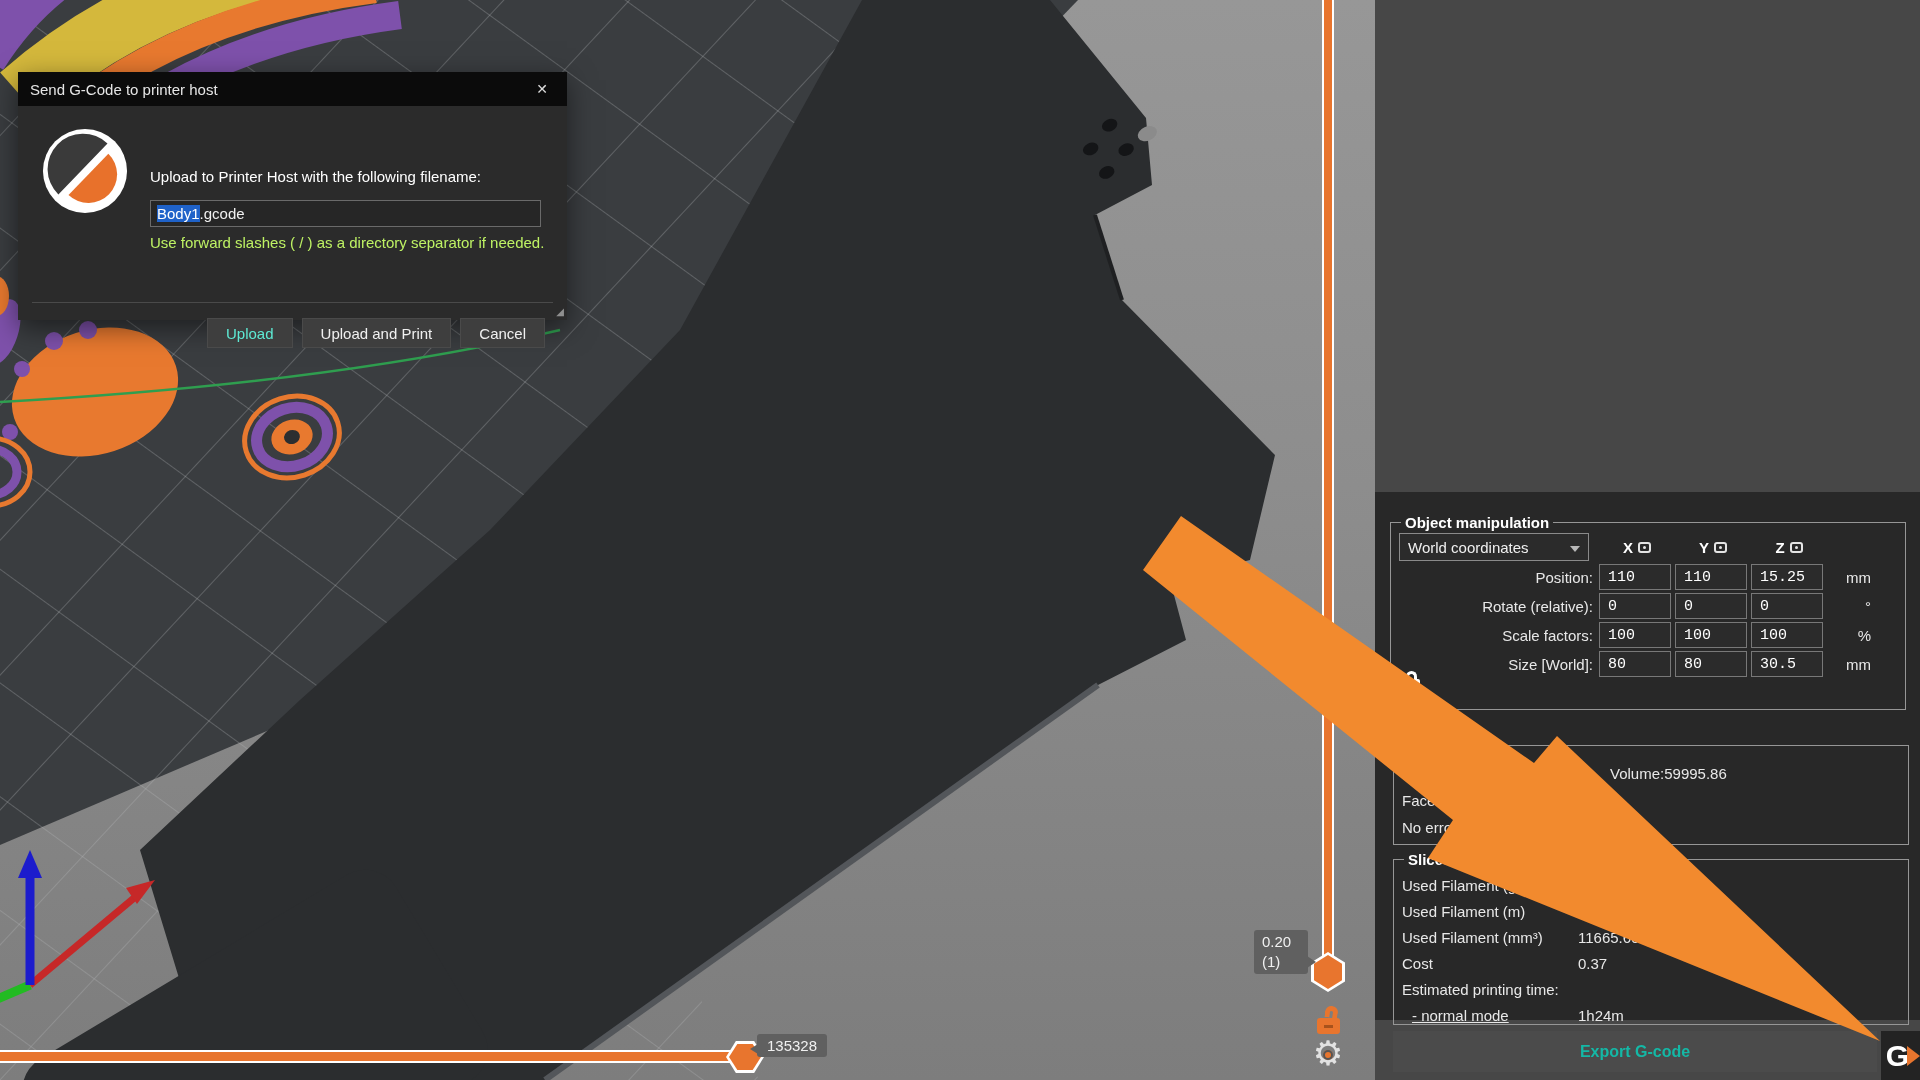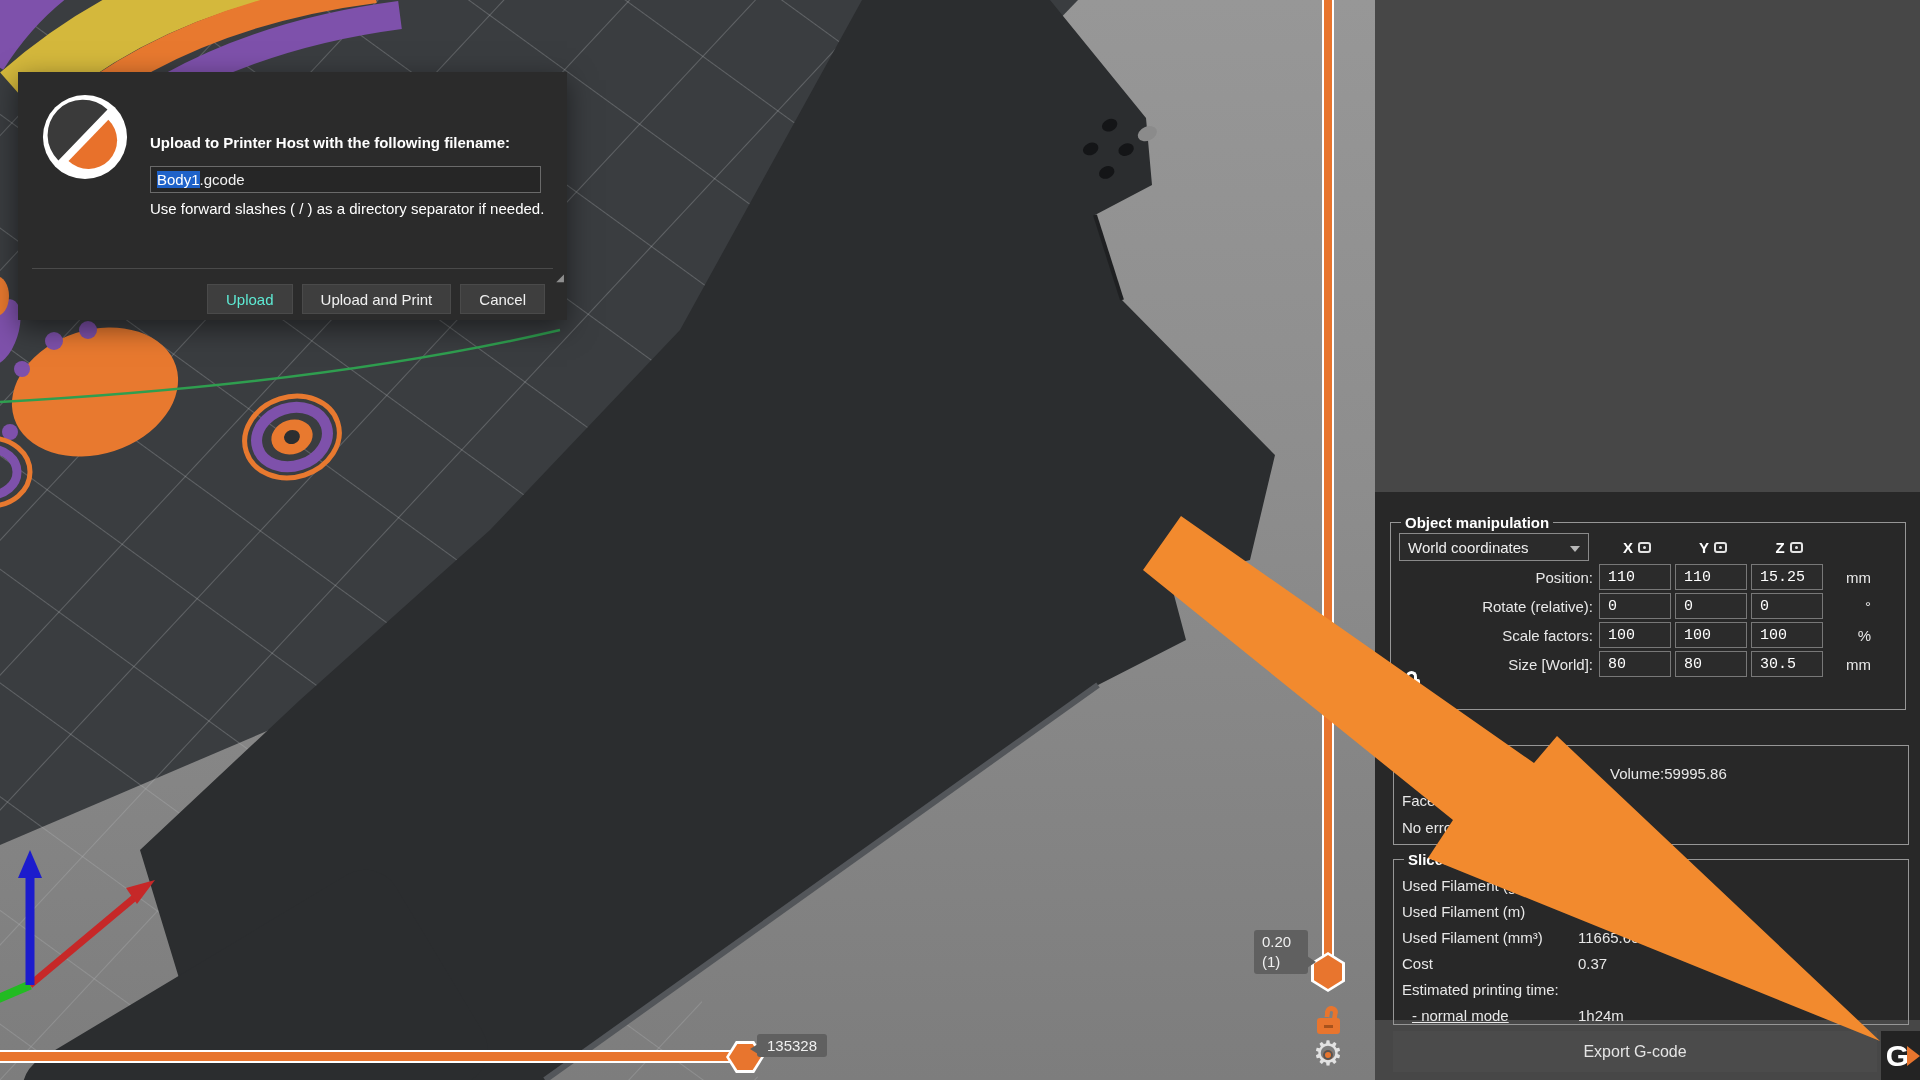--- a/index.html
+++ b/index.html
@@ -11,26 +11,26 @@
   
   .dialog{position:absolute;left:18px;top:72px;width:549px;height:248px;background:#2b2b2b;
           z-index:30;box-shadow:0 8px 26px rgba(0,0,0,.5);}
   .dialog-titlebar{height:34px;background:#0b0b0b;color:#e6e6e6;font-size:15px;
           display:flex;align-items:center;padding:0 12px;}
   .dialog-close{margin-left:auto;color:#dcdcdc;font-size:14px;width:26px;height:26px;
           display:flex;align-items:center;justify-content:center;}
   .dialog-body{position:relative;height:214px;}
   .logo{position:absolute;left:24px;top:22px;width:86px;height:86px;}
   .dlg-heading{position:absolute;left:132px;top:62px;width:400px;color:#fff;
-          font-weight:bold;font-size:15px;}
+          font-weight:normal;font-size:15px;}
   .dlg-input{position:absolute;left:132px;top:94px;width:391px;height:27px;background:#262626;
           border:1px solid #6a6a6a;color:#f0f0f0;font-size:15px;display:flex;align-items:center;
           padding:0 6px;}
   .sel{background:var(--selection,#1f62c9);color:#fff;}
-  .dlg-hint{position:absolute;left:132px;top:128px;color:#ffffff;font-size:15px;}
+  .dlg-hint{position:absolute;left:132px;top:128px;color:#bef264;font-size:15px;}
   .dlg-sep{position:absolute;left:14px;right:14px;top:196px;height:1px;background:#4a4a4a;}
   .dlg-buttons{position:absolute;right:22px;top:212px;display:flex;gap:9px;}
   .dlg-btn{height:30px;background:#3e3e3e;border:1px solid #4a4a4a;color:#f0f0f0;
           font-size:15px;display:flex;align-items:center;justify-content:center;padding:0 18px;}
   .dlg-btn.primary{color:#5eead4;}
   .grip{position:absolute;right:3px;bottom:3px;color:#8f8f8f;font-size:10px;}
   
   .sidebar{position:absolute;left:1375px;top:0;width:545px;height:1080px;background:#474747;z-index:10;}
   .sidebar-lower{position:absolute;left:0;top:492px;width:545px;height:528px;background:#282828;}
   fieldset.panel{position:absolute;border:1px solid #969696;padding:0 8px;margin:0;}
@@ -57,21 +57,21 @@
         border-bottom:none;border-radius:6px 6px 0 0;}
   .padlock .bdy{position:absolute;left:0;top:8px;width:17px;height:11px;background:#fff;border-radius:2px;}
   .inches-partial{position:absolute;left:22px;top:182px;color:#e8e8e8;font-size:15px;}
   .info-row{display:flex;color:#e8e8e8;font-size:15px;line-height:27px;}
   .info-pad{padding-top:6px;}
   .w200{width:208px;} .w60{width:60px;}
   .sl-grid{display:grid;grid-template-columns:176px auto;color:#e8e8e8;font-size:15px;
            line-height:26px;padding-top:5px;}
   .indent{padding-left:10px;text-decoration:underline;}
   .export-btn{position:absolute;left:18px;top:539px;width:484px;height:41px;background:#4b4b4b;
-          color:#e5e5e5;font-weight:normal;font-size:16px;display:flex;align-items:center;justify-content:center;}
+          color:#14b8a6;font-weight:bold;font-size:16px;display:flex;align-items:center;justify-content:center;}
   .g-btn{position:absolute;left:506px;top:539px;width:39px;height:49px;background:#232323;
           display:flex;align-items:center;justify-content:center;}
   .g-btn .g{color:#fff;font-weight:bold;font-size:30px;margin-right:6px;}
   .g-btn .tri{position:absolute;right:0;top:15px;width:0;height:0;border-top:10px solid transparent;
           border-bottom:10px solid transparent;border-left:13px solid var(--accent,#e8752e);}
   
   .htrack{position:absolute;left:0;top:1050px;width:731px;height:13px;z-index:5;
       background:linear-gradient(180deg,#fff 0 2px,var(--accent,#e8752e) 2px 11px,#fff 11px 13px);}
   .hex-h{position:absolute;left:726px;top:1041px;width:38px;height:32px;z-index:6;background:#fff;
       clip-path:polygon(0 50%,26% 0,74% 0,100% 50%,74% 100%,26% 100%);}
@@ -190,20 +190,24 @@
   </div>
 
   <div class="vlock">
     <div class="shk"></div>
       <div class="bdy"></div>
       <div class="slot"></div>
   </div>
   <div class="gear">⚙<div class="dot"></div></div>
 
   <div class="dialog">
+    <div class="dialog-titlebar">
+      <span>Send G-Code to printer host</span>
+      <span class="dialog-close">✕</span>
+    </div>
     <div class="dialog-body">
       <svg class="logo" viewBox="0 0 90 90">
         <circle cx="45" cy="45" r="44" fill="#ffffff"></circle>
         <g transform="rotate(-46 45 45)">
           <path d="M 8,42 A 37,37 0 0 1 82,42 Z" fill="#3a3a3a"></path>
           <path d="M 15,50 A 30,30 0 0 0 75,50 Z" fill="#e8712b"></path>
         </g>
       </svg>
       <div class="dlg-heading">Upload to Printer Host with the following filename:</div>
       <div class="dlg-input">

